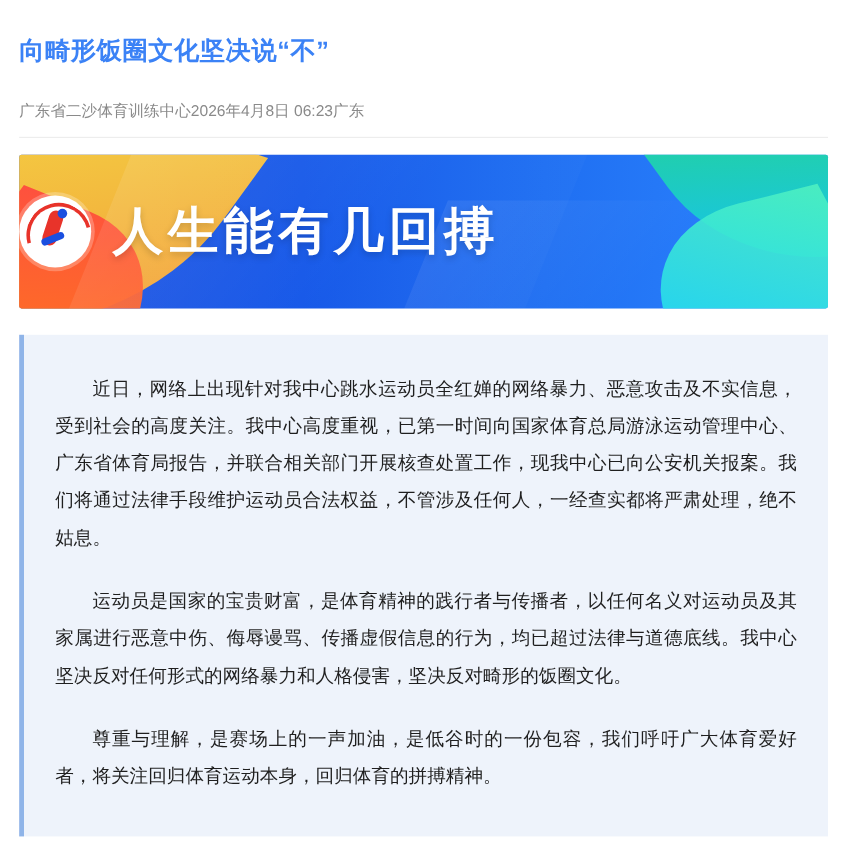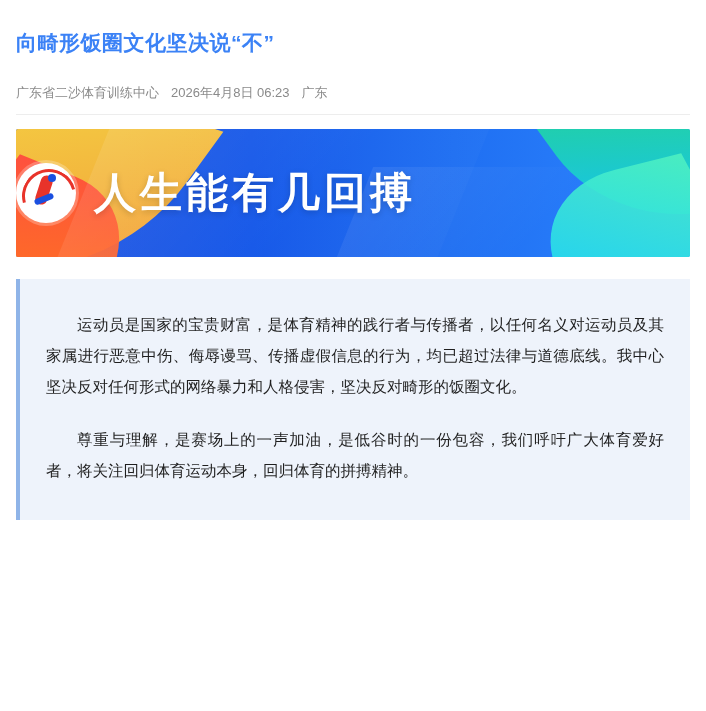--- a/index.html
+++ b/index.html
@@ -25,21 +25,20 @@
     font-size: 21px;
     font-weight: bold;
     color: #3b82f6;
     letter-spacing: 0.5px;
     padding: 14px 16px 0 16px;
     line-height: 1.4;
   }
   .meta-row {
     display: flex;
     align-items: flex-start;
-    gap: 12px;
     padding: 12px 16px 0 16px;
     font-size: 13px;
     color: #8a8a8a;
   }
   .meta-item {
     white-space: nowrap;
   }
   .divider {
     margin: 12px 16px 0 16px;
     height: 1px;
@@ -235,17 +234,18 @@
           <div class="figure"></div>
           <div class="figure-head"></div>
           <div class="figure-leg"></div>
         </div>
         <div class="banner-text">人生能有几回搏</div>
       </div>
     </div>
   </div>
 
   <div class="statement">
+    <p>近日，网络上出现针对我中心跳水运动员全红婵的网络暴力、恶意攻击及不实信息，受到社会的高度关注。我中心高度重视，已第一时间向国家体育总局游泳运动管理中心、广东省体育局报告，并联合相关部门开展核查处置工作，现我中心已向公安机关报案。我们将通过法律手段维护运动员合法权益，不管涉及任何人，一经查实都将严肃处理，绝不姑息。</p>
     <p>运动员是国家的宝贵财富，是体育精神的践行者与传播者，以任何名义对运动员及其家属进行恶意中伤、侮辱谩骂、传播虚假信息的行为，均已超过法律与道德底线。我中心坚决反对任何形式的网络暴力和人格侵害，坚决反对畸形的饭圈文化。</p>
     <p>尊重与理解，是赛场上的一声加油，是低谷时的一份包容，我们呼吁广大体育爱好者，将关注回归体育运动本身，回归体育的拼搏精神。</p>
   </div>
 
 </div>
 
 </body></html>

